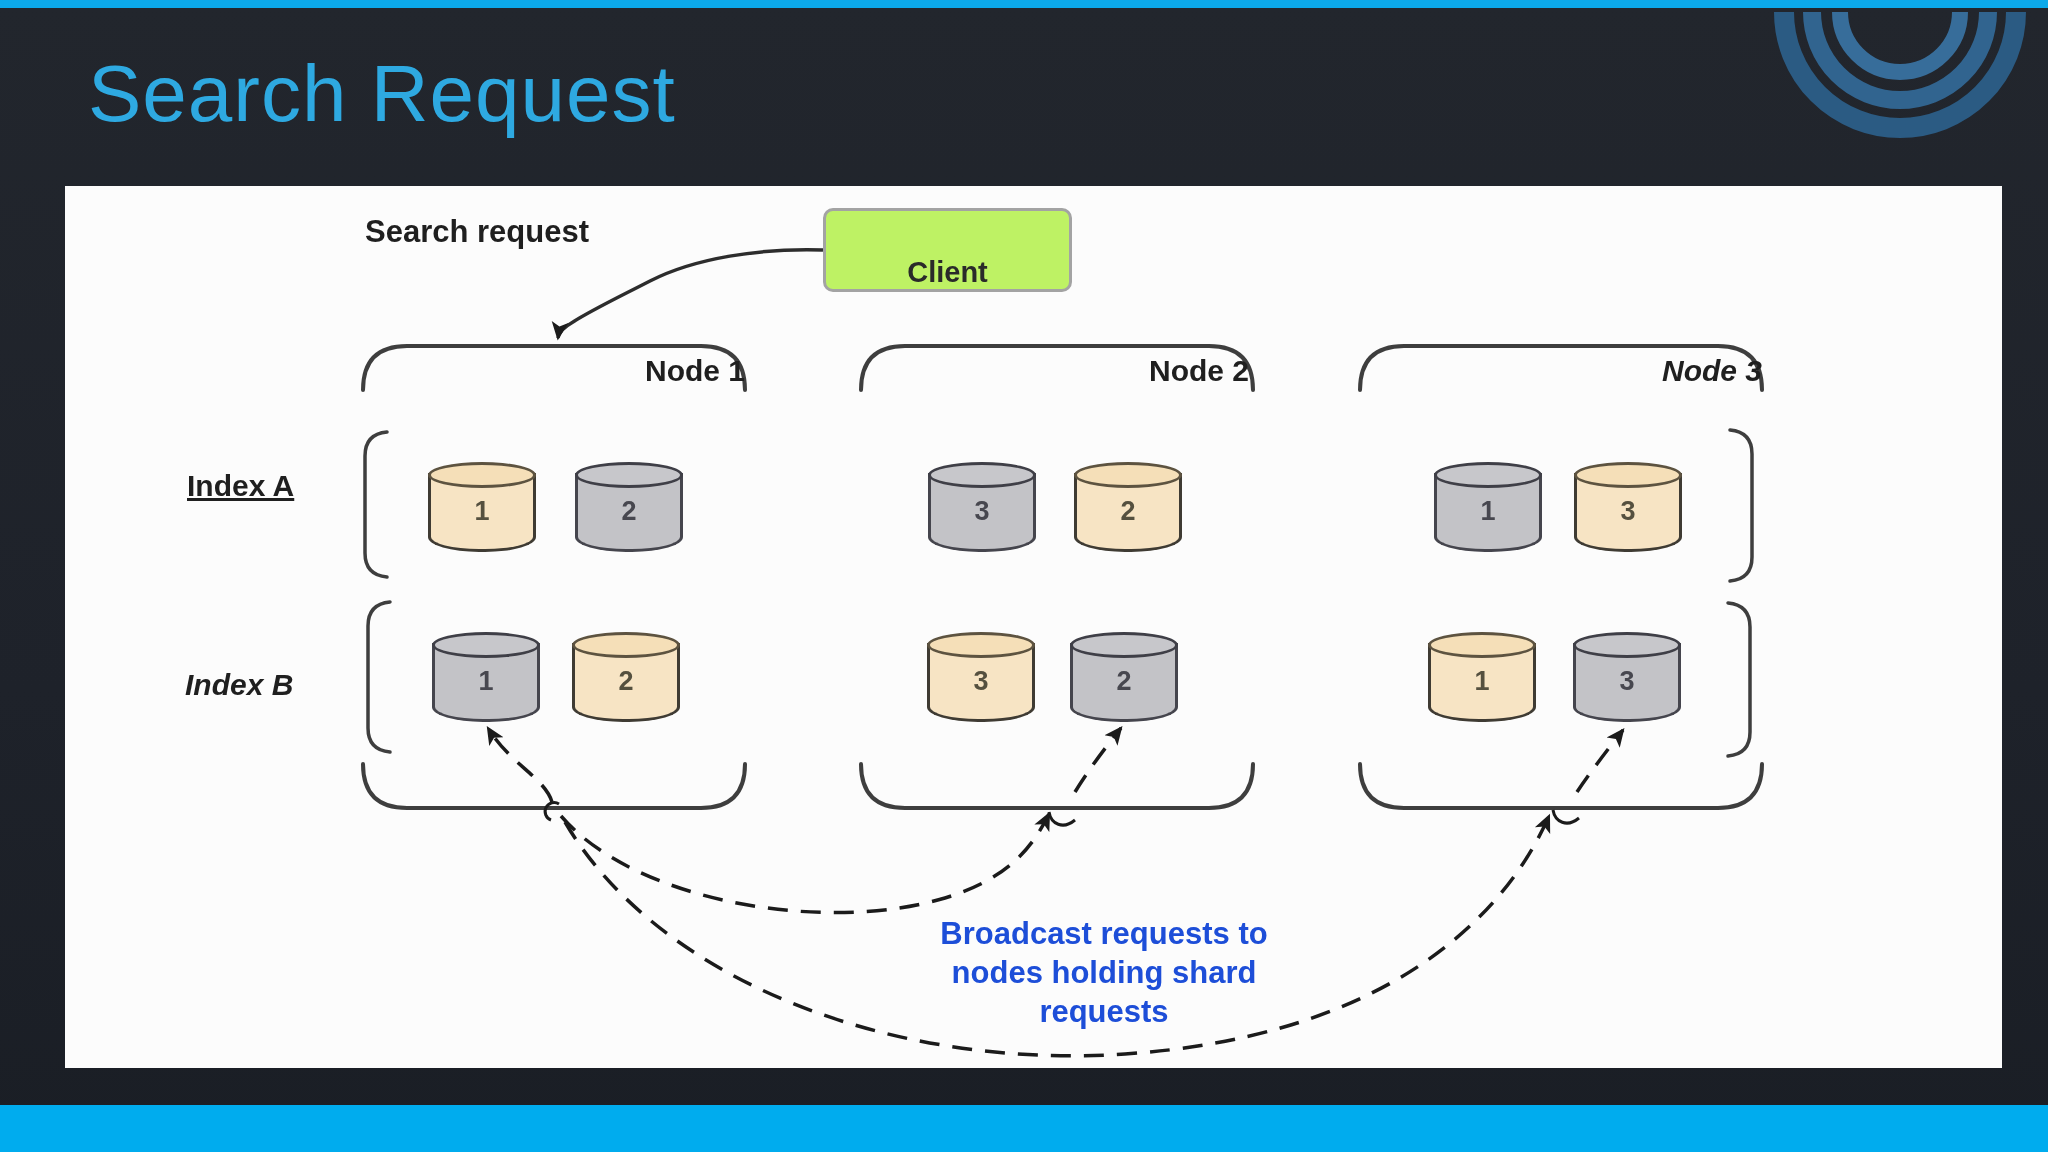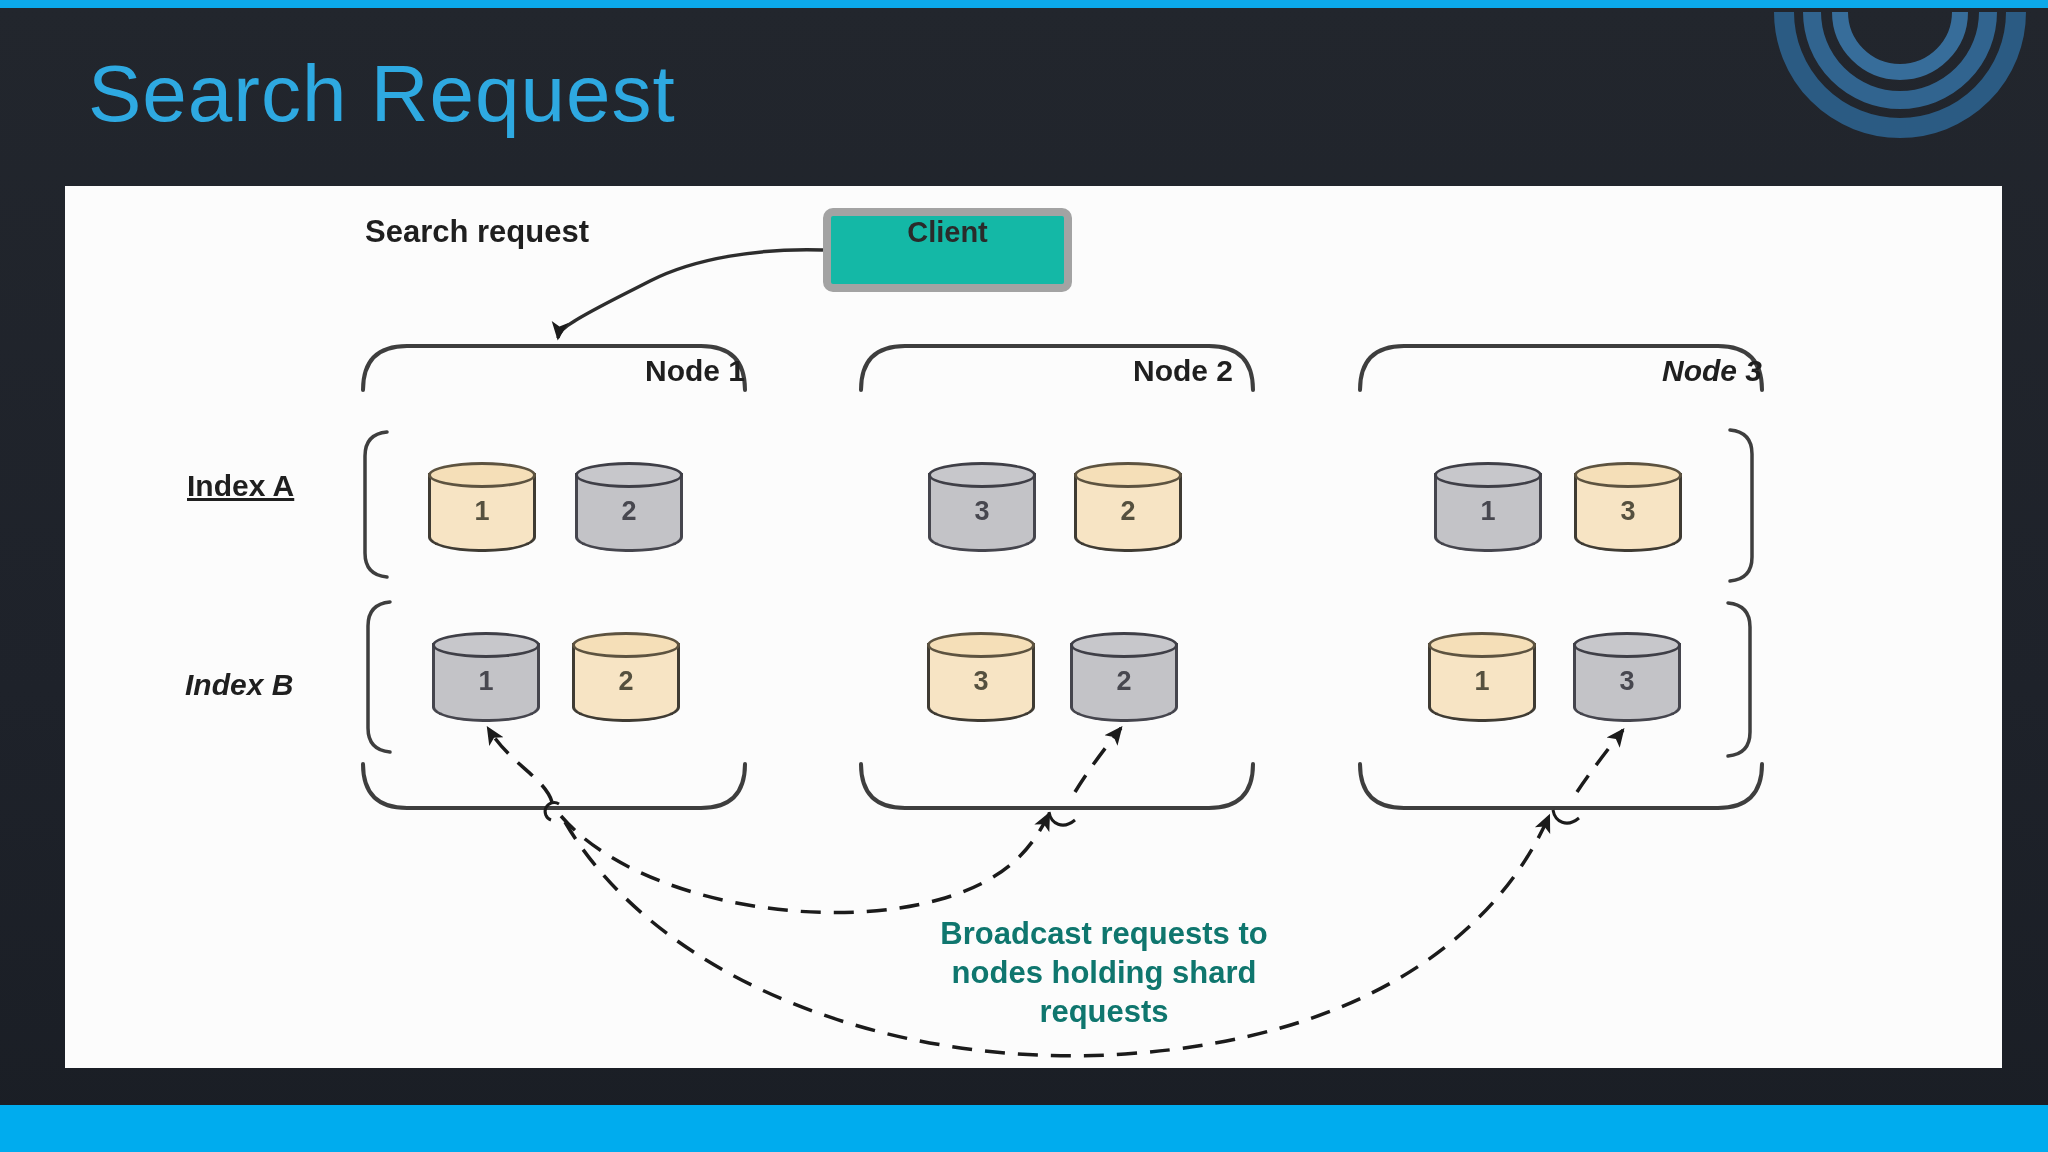--- a/index.html
+++ b/index.html
@@ -19,34 +19,34 @@
   }
   .logo{position:absolute;left:1760px;top:8px;width:290px;height:150px;}
   .panel{
     position:absolute;left:65px;top:186px;width:1937px;height:882px;
     background:#fcfcfc;
   }
   .panel .lbl{position:absolute;color:#1f1f1f;font-weight:700;white-space:nowrap;}
   .search-request-label{left:300px;top:28px;font-size:31px;}
   .client-box{
     position:absolute;left:758px;top:22px;width:249px;height:84px;
-    background:#14b8a6;border:8px solid #a3a3a3;border-radius:10px;
-    display:flex;align-items:flex-start;justify-content:center;
+    background:#bef264;border:3px solid #a3a3a3;border-radius:10px;
+    display:flex;align-items:flex-end;justify-content:center;
     font-size:29px;font-weight:700;color:#2a2a2a;box-sizing:border-box;
   }
   .node-label{height:34px;line-height:34px;font-size:30px;text-align:right;top:168px;}
   .node-label.n1{left:298px;width:382px;}
-  .node-label.n2{left:776px;width:392px;}
+  .node-label.n2{left:792px;width:392px;}
   .node-label.n3{left:1295px;width:402px;font-style:italic;}
   .index-label{font-size:30px;}
   .index-a{left:122px;top:283px;text-decoration:underline;}
   .index-b{left:120px;top:482px;font-style:italic;}
   .broadcast-note{
     position:absolute;left:864px;top:728px;width:350px;
-    text-align:center;font-size:31px;font-weight:700;color:#0f766e;line-height:39px;
+    text-align:center;font-size:31px;font-weight:700;color:#1d4ed8;line-height:39px;
   }
   .linework{position:absolute;left:0;top:0;width:1937px;height:882px;}
 
   
   .cyl{position:absolute;width:108px;height:90px;}
   .cyl .top{
     position:absolute;left:0;top:0;width:102px;height:20px;
     border:3px solid;border-radius:50%;z-index:2;
   }
   .cyl .body{

